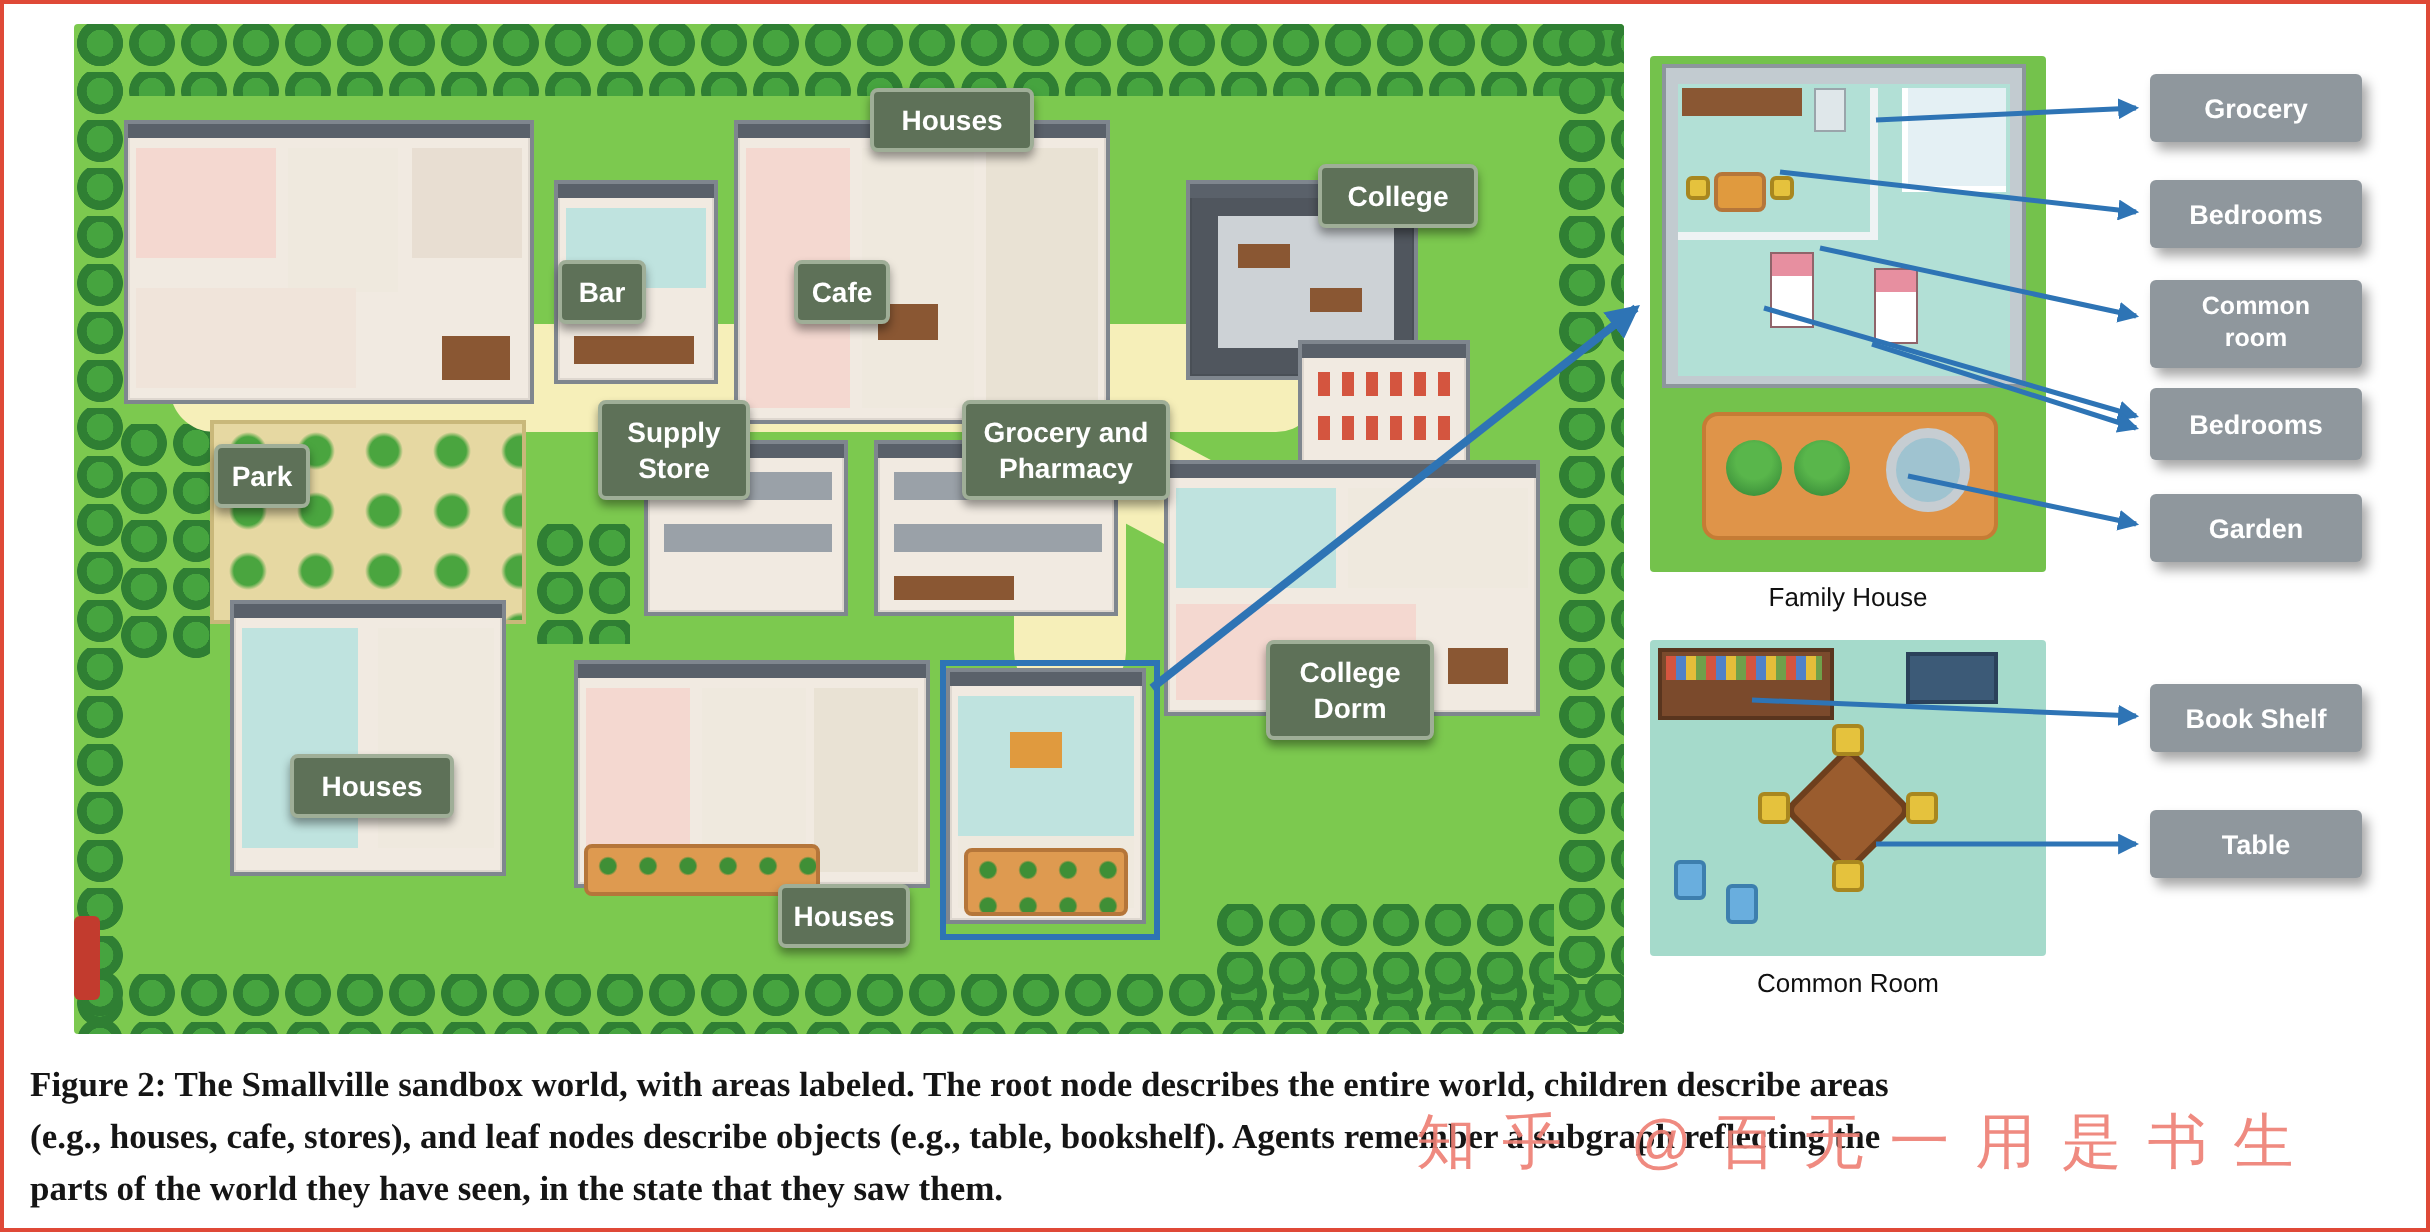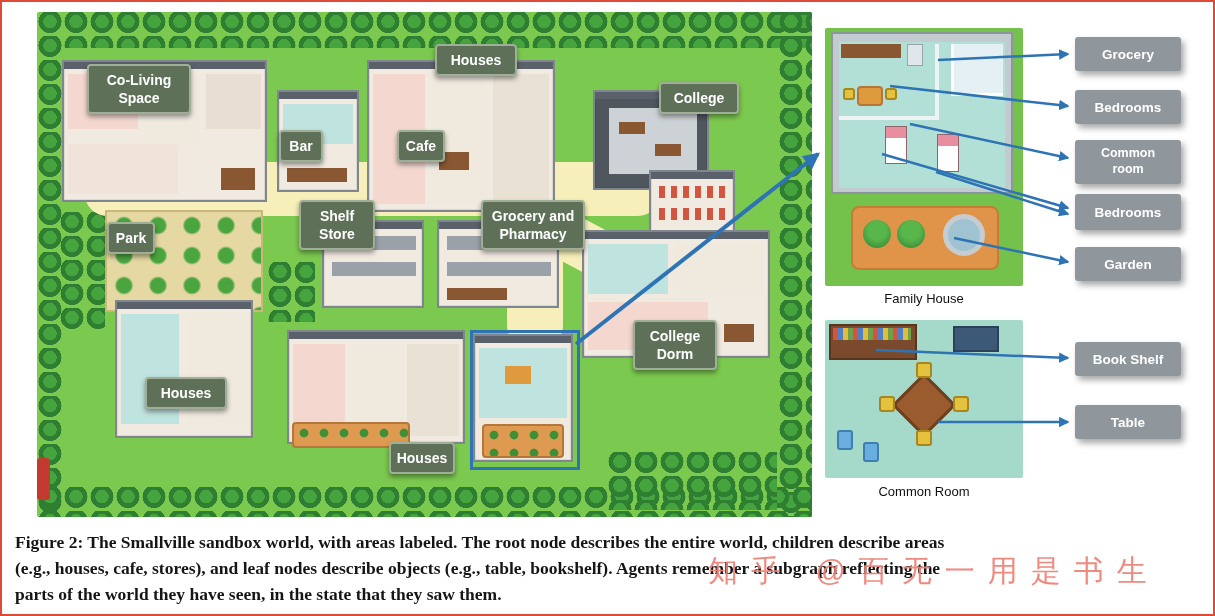--- a/index.html
+++ b/index.html
@@ -122,26 +122,25 @@
     </div>
     <div class="bldg" style="left:436px;top:322px;width:100px;height:128px">
       <i class="room" style="left:4px;top:12px;width:88px;height:70px;background:#bfe3df"></i>
       <i class="room" style="left:4px;bottom:6px;width:88px;height:36px;background:#efe9de"></i>
       <i style="left:30px;top:30px;width:26px;height:18px;background:#e09a3e"></i>
     </div>
     <div class="garden" style="left:255px;top:410px;width:118px;height:26px"></div>
     <div class="garden" style="left:445px;top:412px;width:82px;height:34px"></div>
     <div class="vehicle" style="left:0;top:446px;width:13px;height:42px"></div>
 
-    <div class="map-label" style="left:50px;top:52px;width:100px">Co-Living Space</div>
     <div class="map-label" style="left:398px;top:32px;width:78px">Houses</div>
     <div class="map-label" style="left:622px;top:70px;width:76px">College</div>
     <div class="map-label" style="left:242px;top:118px;width:40px">Bar</div>
     <div class="map-label" style="left:360px;top:118px;width:44px">Cafe</div>
-    <div class="map-label" style="left:262px;top:188px;width:72px">Shelf Store</div>
+    <div class="map-label" style="left:262px;top:188px;width:72px">Supply Store</div>
     <div class="map-label" style="left:444px;top:188px;width:100px">Grocery and Pharmacy</div>
     <div class="map-label" style="left:70px;top:210px;width:44px">Park</div>
     <div class="map-label" style="left:596px;top:308px;width:80px">College Dorm</div>
     <div class="map-label" style="left:108px;top:365px;width:78px">Houses</div>
     <div class="map-label" style="left:352px;top:430px;width:62px">Houses</div>
 
     <div class="hl-box" style="left:433px;top:318px;width:104px;height:134px"></div>
   </div>
 
   <div class="inset inset-family">

